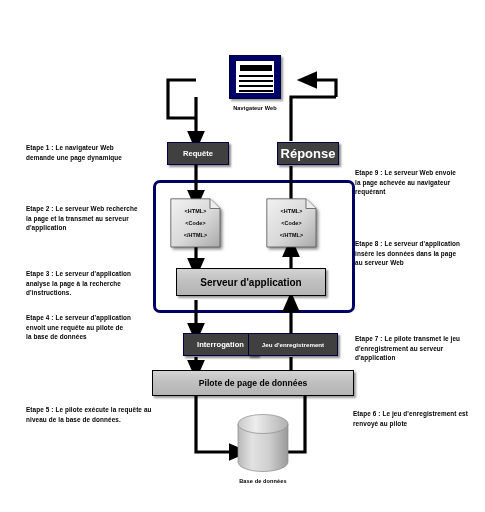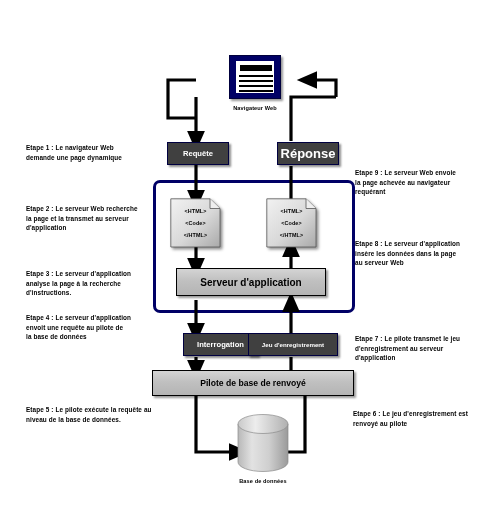--- a/index.html
+++ b/index.html
@@ -206,21 +206,21 @@
     <div class="lbl" style="top:10px;">&lt;HTML&gt;</div>
     <div class="lbl" style="top:22px;">&lt;Code&gt;</div>
     <div class="lbl" style="top:34px;">&lt;/HTML&gt;</div>
   </div>
 
   <div class="graybox" style="left:176px;top:268px;width:148px;height:26px;font-size:10px;">
     <span>Serveur d'application</span>
   </div>
 
   <div class="graybox" style="left:152px;top:370px;width:200px;height:24px;font-size:8.6px;">
-    <span>Pilote de base de renvoyé</span>
+    <span>Pilote de page de données</span>
   </div>
 
   <div id="cyl" class="abs" style="left:237px;top:414px;width:52px;height:58px;">
     <svg width="52" height="58" viewBox="0 0 52 58">
       <defs>
         <linearGradient id="cg" x1="0" y1="0" x2="1" y2="0">
           <stop offset="0%" stop-color="#b8b8b8"></stop>
           <stop offset="28%" stop-color="#e2e2e2"></stop>
           <stop offset="62%" stop-color="#cfcfcf"></stop>
           <stop offset="100%" stop-color="#9a9a9a"></stop>

